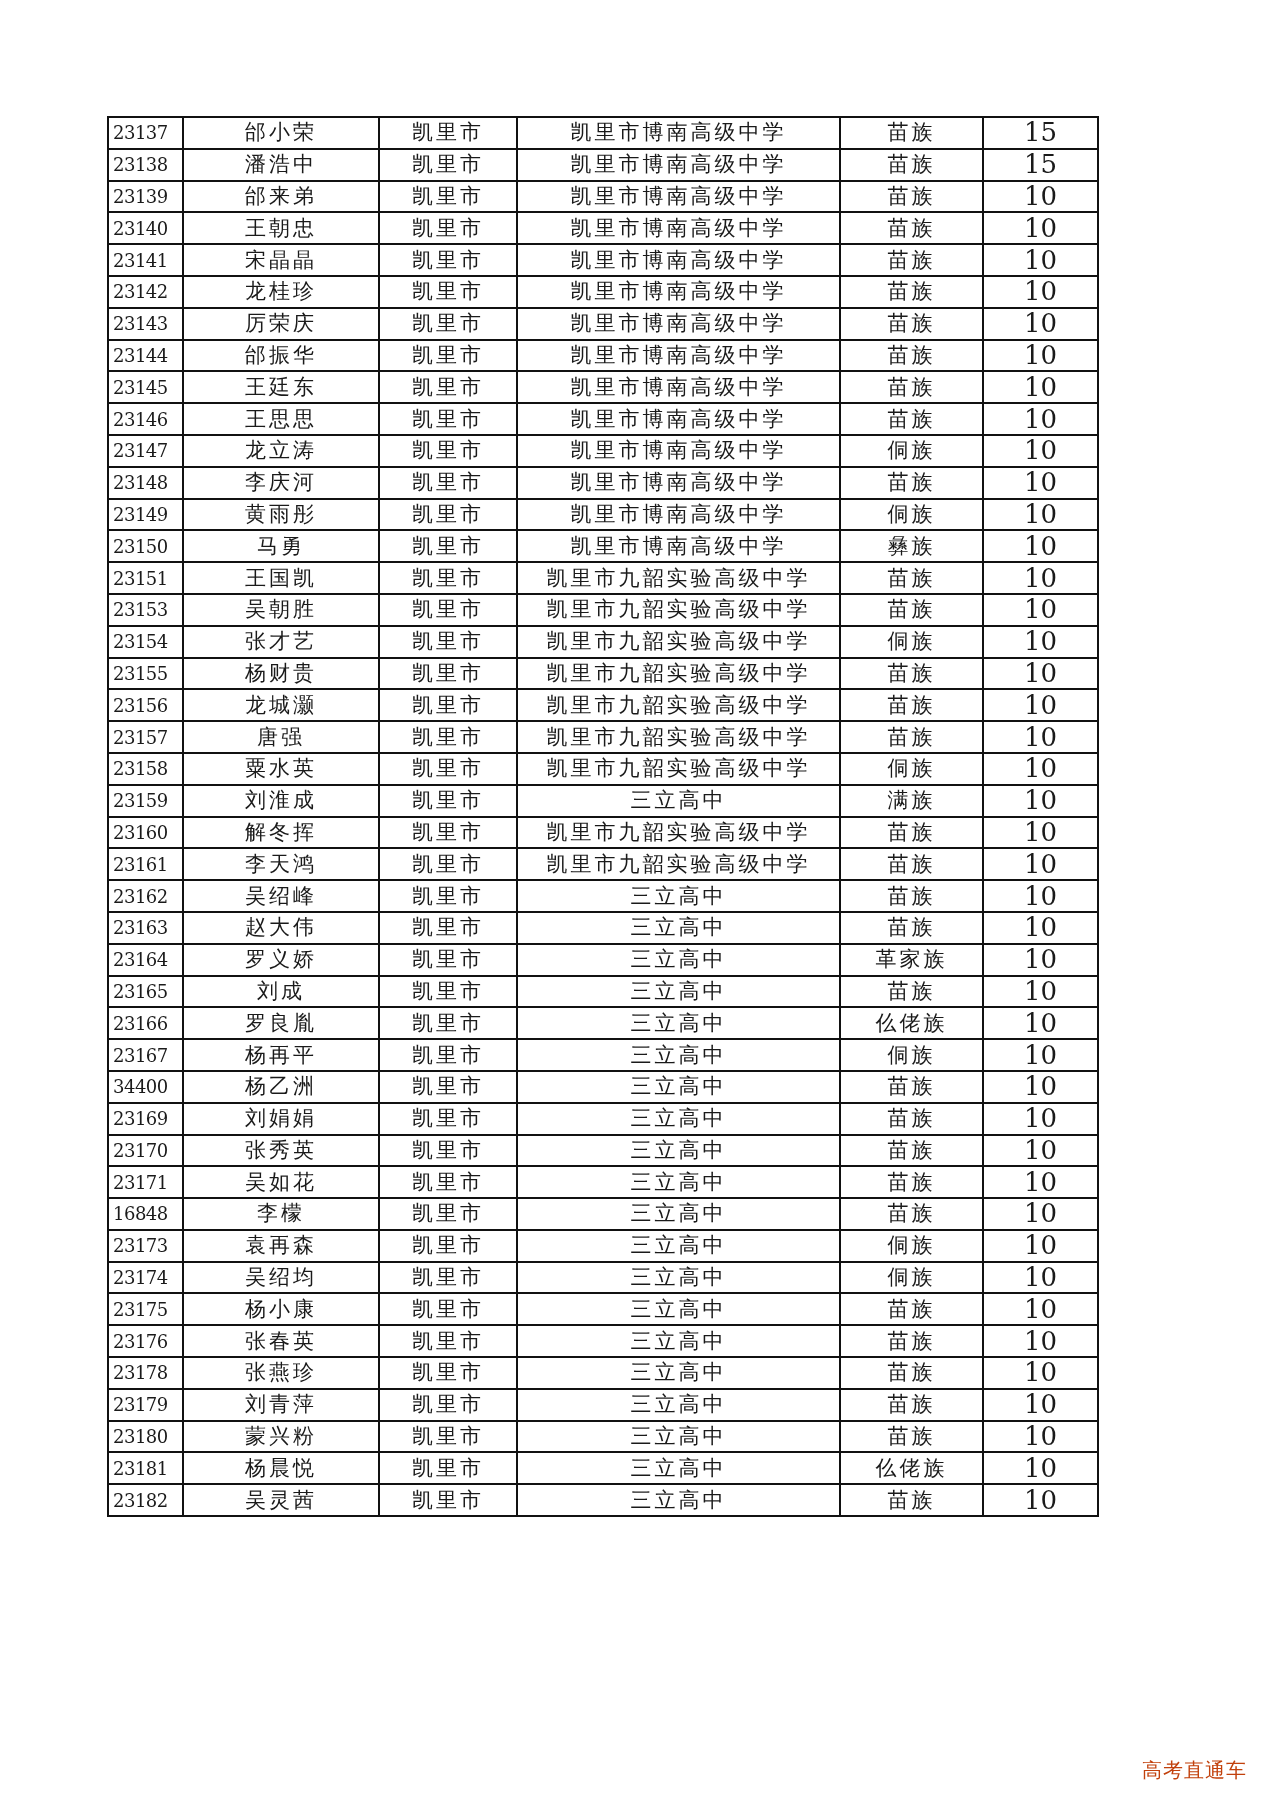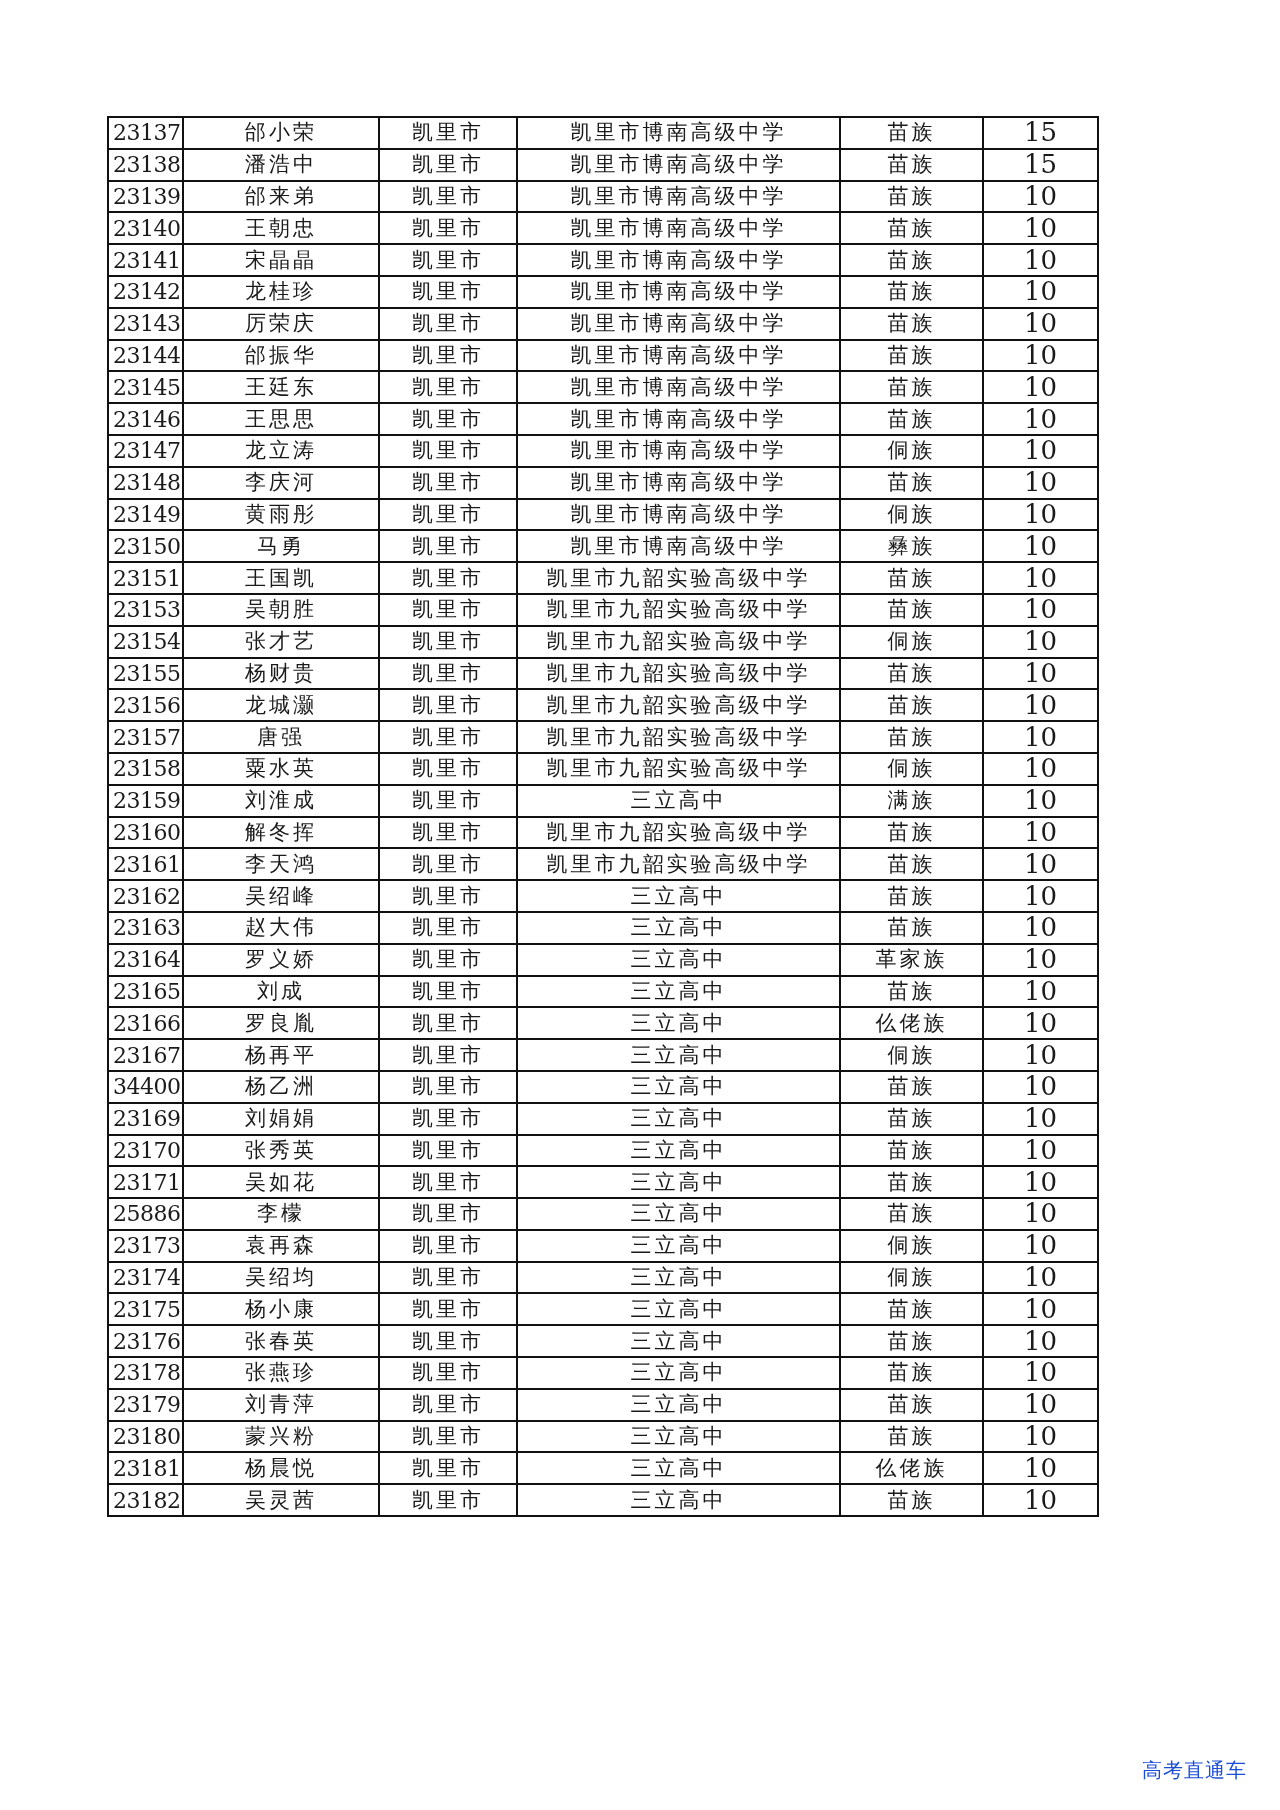--- a/index.html
+++ b/index.html
@@ -9,26 +9,26 @@
     position: absolute; left: 107px; top: 116px; width: 990px;
     border-collapse: collapse; table-layout: fixed;
     font-family: "DejaVu Serif", "Liberation Serif", serif;
     color: #1a1a1a;
   }
   table.roster td {
     border: 2px solid #111;
     height: 29.8px; padding: 0; line-height: 29px;
     font-size: 21px; text-align: center; white-space: nowrap; overflow: hidden;
   }
-  table.roster td.id { text-align: left; padding-left: 4px; font-size: 22px; letter-spacing: -0.5px; margin-top: 17px; }
+  table.roster td.id { text-align: left; padding-left: 4px; font-size: 18px; letter-spacing: -0.5px; margin-top: 17px; }
   table.roster td.name, table.roster td.city, table.roster td.school, table.roster td.eth { letter-spacing: 3px; }
   table.roster td.score { font-size: 26px; }
   .watermark {
     position: absolute; left: 1142px; top: 1757px;
-    font-family: "DejaVu Sans", sans-serif; font-size: 20px; color: #1d4ed8;
+    font-family: "DejaVu Sans", sans-serif; font-size: 20px; color: #c2410c;
     letter-spacing: 1px;
   }
 </style>
 </head>
 <body>
 
 <div class="page">
   <table class="roster">
     <colgroup>
       <col style="width:75px">
@@ -305,21 +305,21 @@
   </tr>
         <tr>
     <td class="id">23171</td>
     <td class="name">吴如花</td>
     <td class="city">凯里市</td>
     <td class="school">三立高中</td>
     <td class="eth">苗族</td>
     <td class="score">10</td>
   </tr>
         <tr>
-    <td class="id">25886</td>
+    <td class="id">16848</td>
     <td class="name">李檬</td>
     <td class="city">凯里市</td>
     <td class="school">三立高中</td>
     <td class="eth">苗族</td>
     <td class="score">10</td>
   </tr>
         <tr>
     <td class="id">23173</td>
     <td class="name">袁再森</td>
     <td class="city">凯里市</td>

